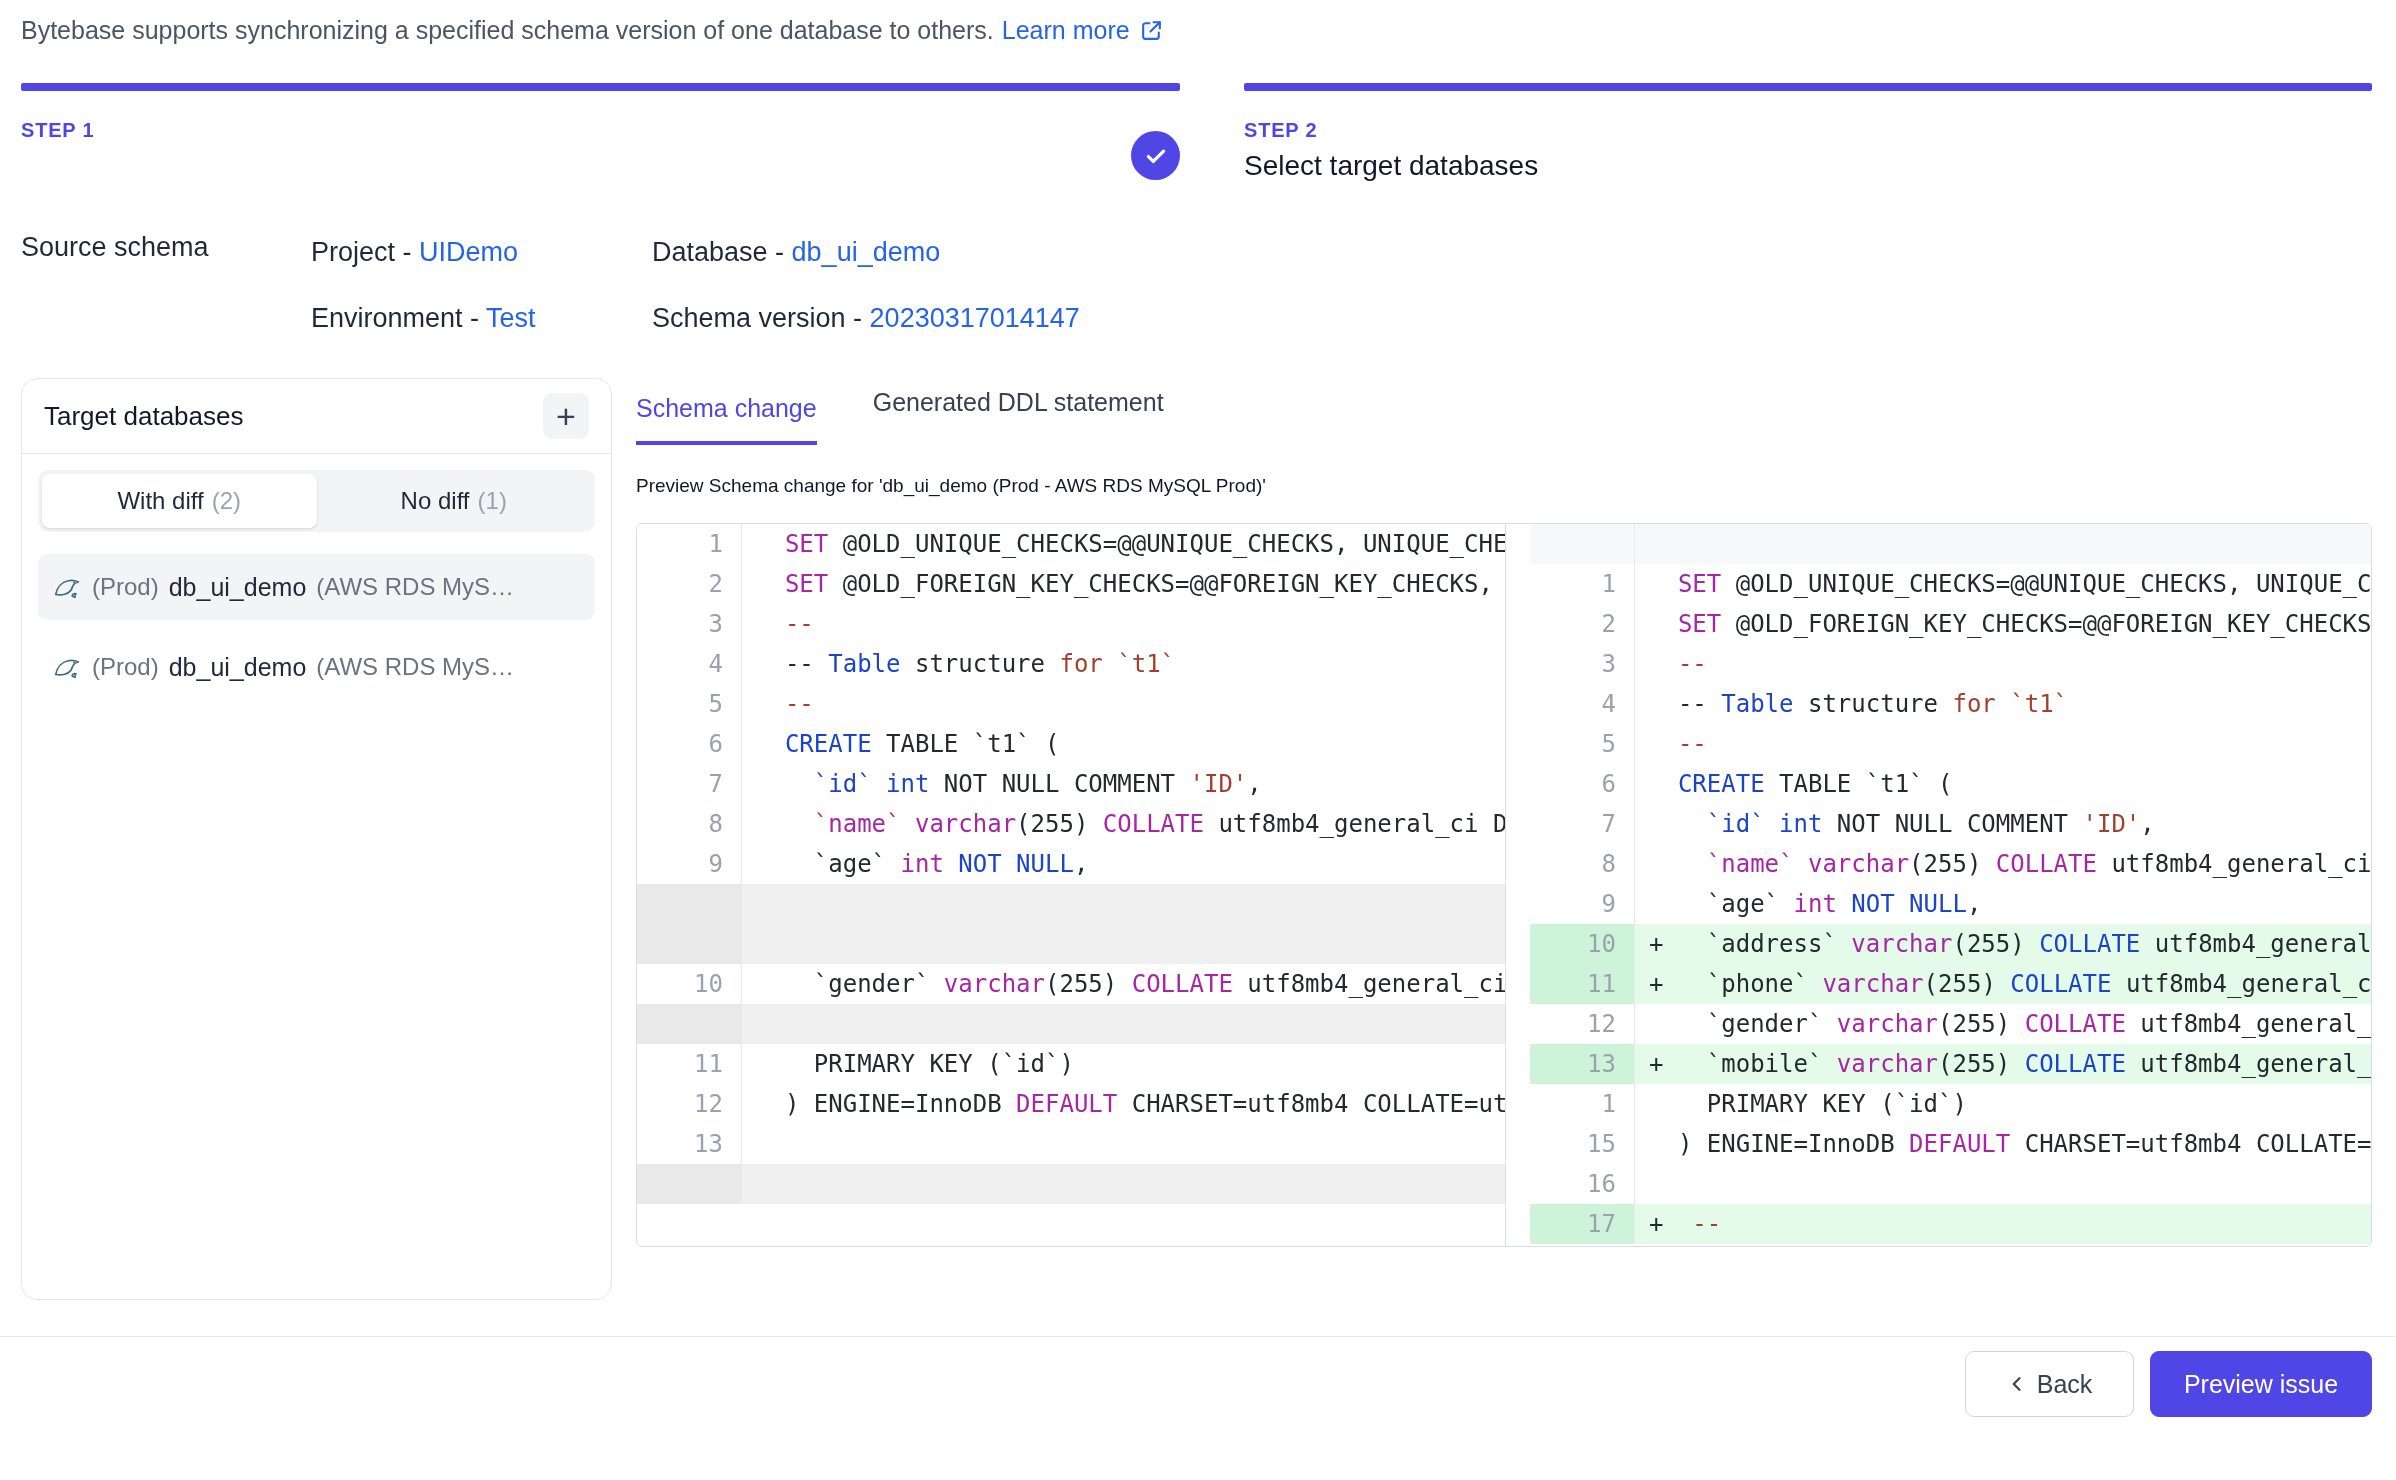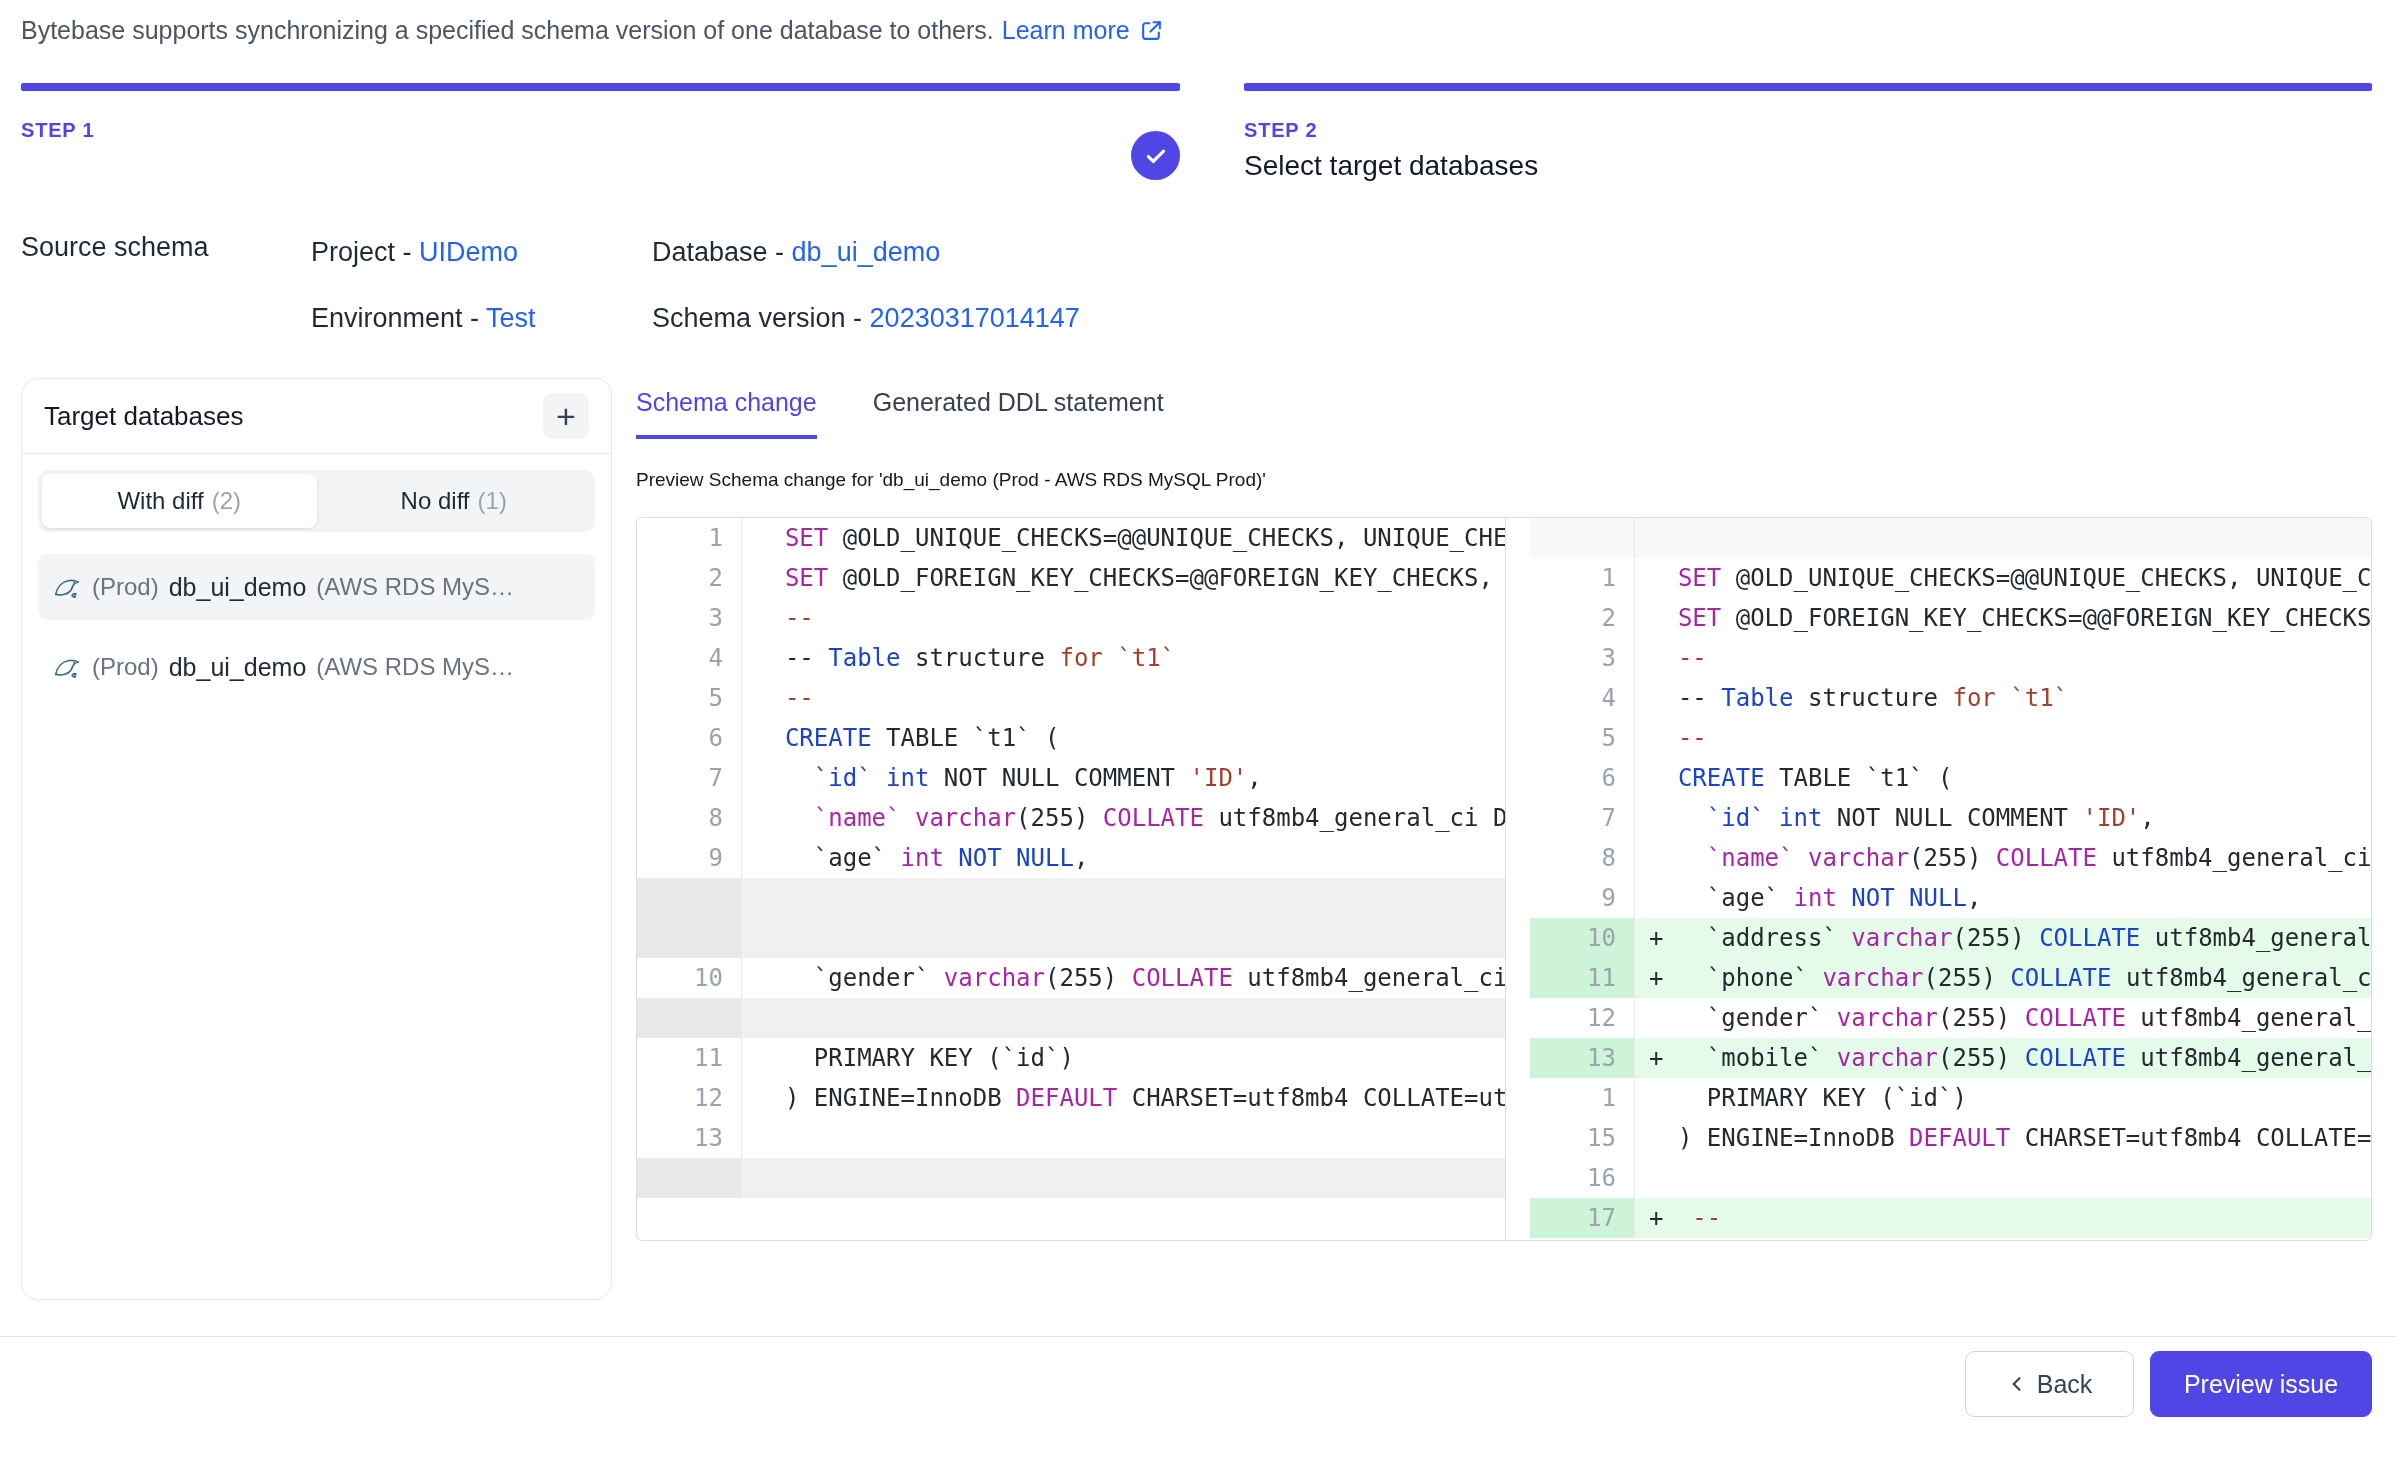--- a/index.html
+++ b/index.html
@@ -61,21 +61,21 @@
   .db-env{color:#6b7280;}
   .db-name{color:#1f2937;font-weight:500;font-size:25px;}
   .db-suffix{color:#6b7280;overflow:hidden;text-overflow:ellipsis;}
   .mysql-ic{width:30px;height:30px;flex:none;}
 
   
   .right{flex:1;margin-left:24px;min-width:0;}
   .rtabs{display:flex;gap:56px;padding-top:10px;}
   .rtab{font-size:25px;font-weight:500;color:#374151;padding-bottom:18px;cursor:pointer;
         border-bottom:4px solid transparent;}
-  .rtab.active{color:var(--accent);border-bottom-color:var(--accent);}
+  .rtab.active{color:var(--accent);border-bottom-color:var(--accent);margin-top:6px;}
   .preview-title{margin-top:30px;font-size:19px;font-weight:500;color:#111827;}
 
   
   .diff{margin-top:26px;display:flex;border:1px solid #d8dde3;border-radius:6px;overflow:hidden;height:722px;}
   .pane{box-sizing:border-box;}
   .pane.left{width:869px;flex:none;border-right:1px solid #d8dde3;}
   .pane.right{flex:1;min-width:0;}
   .drow{display:flex;height:40px;font-family:"DejaVu Sans Mono",monospace;font-size:24px;line-height:40px;}
   .dnum{width:86px;flex:none;text-align:right;padding-right:18px;color:#9aa2ad;
         border-right:1px solid #e7e9ec;background:#fff;}

